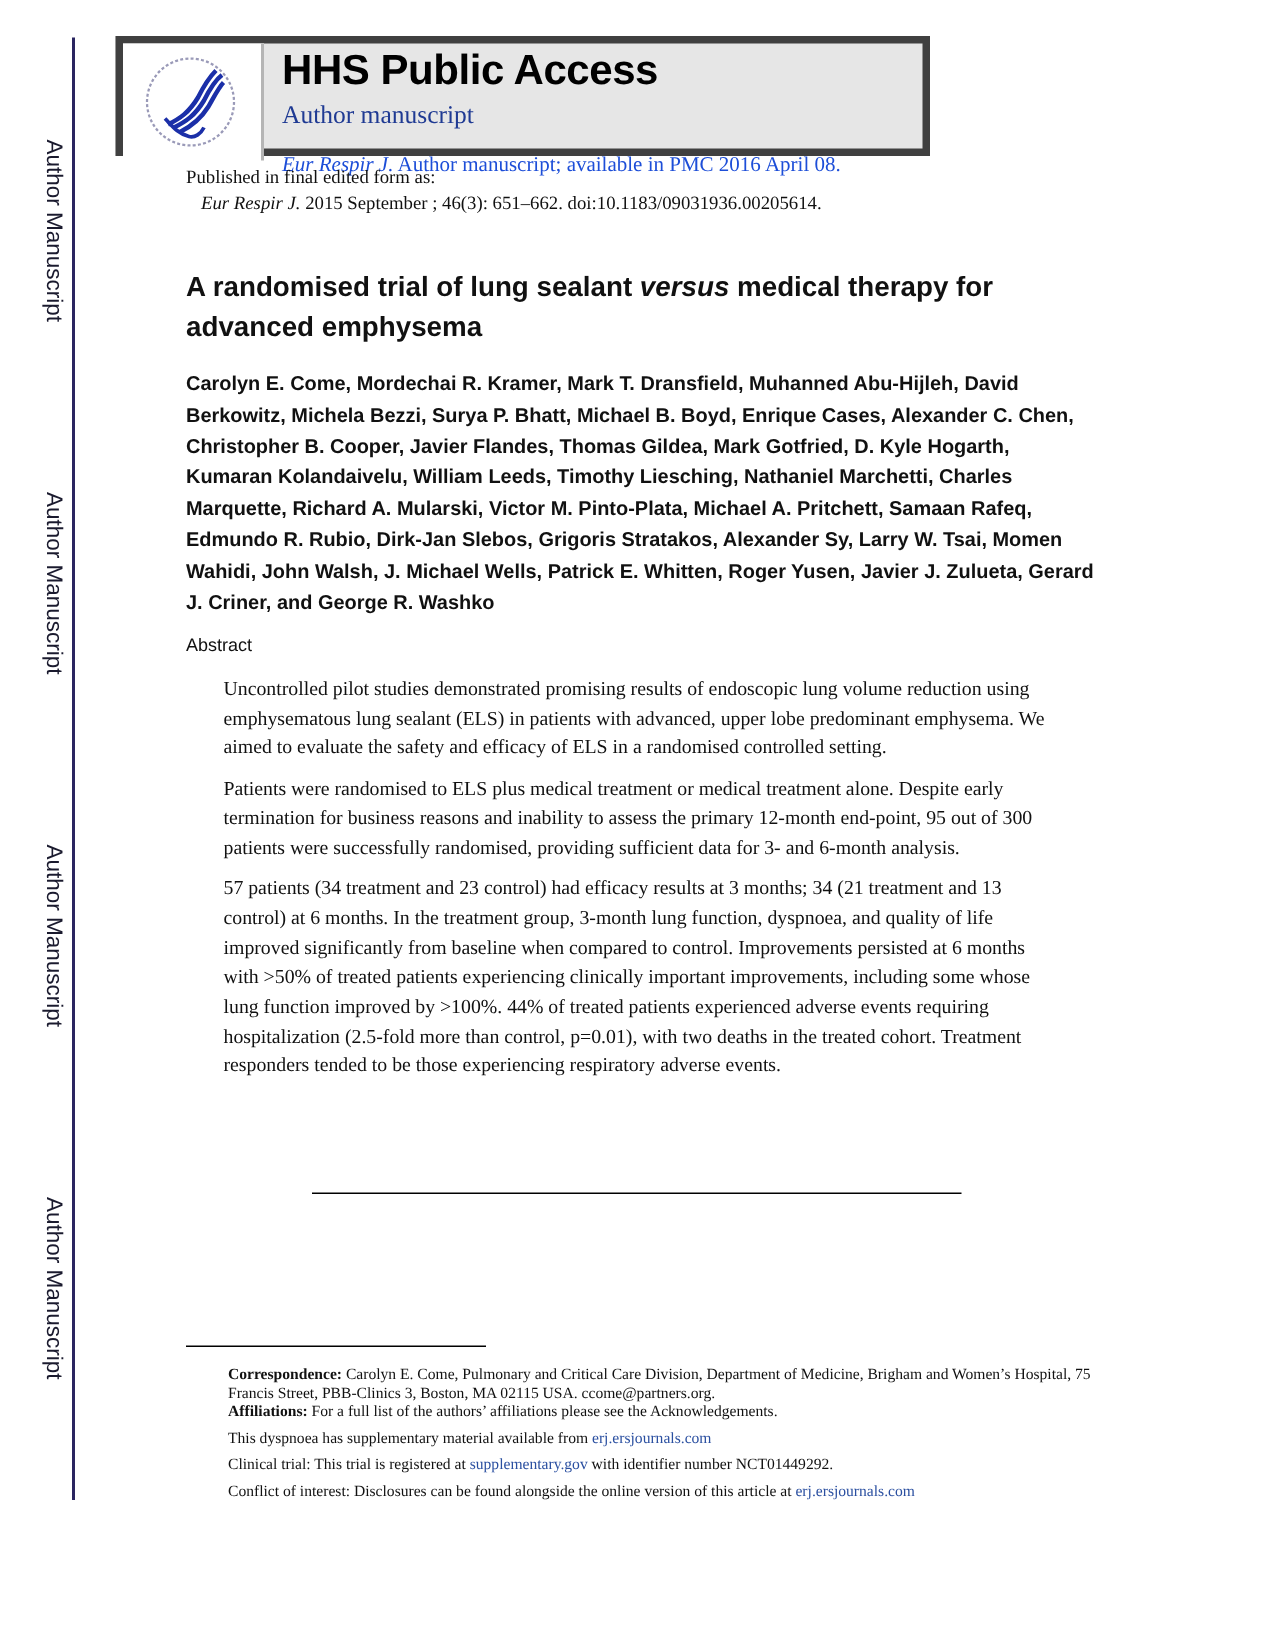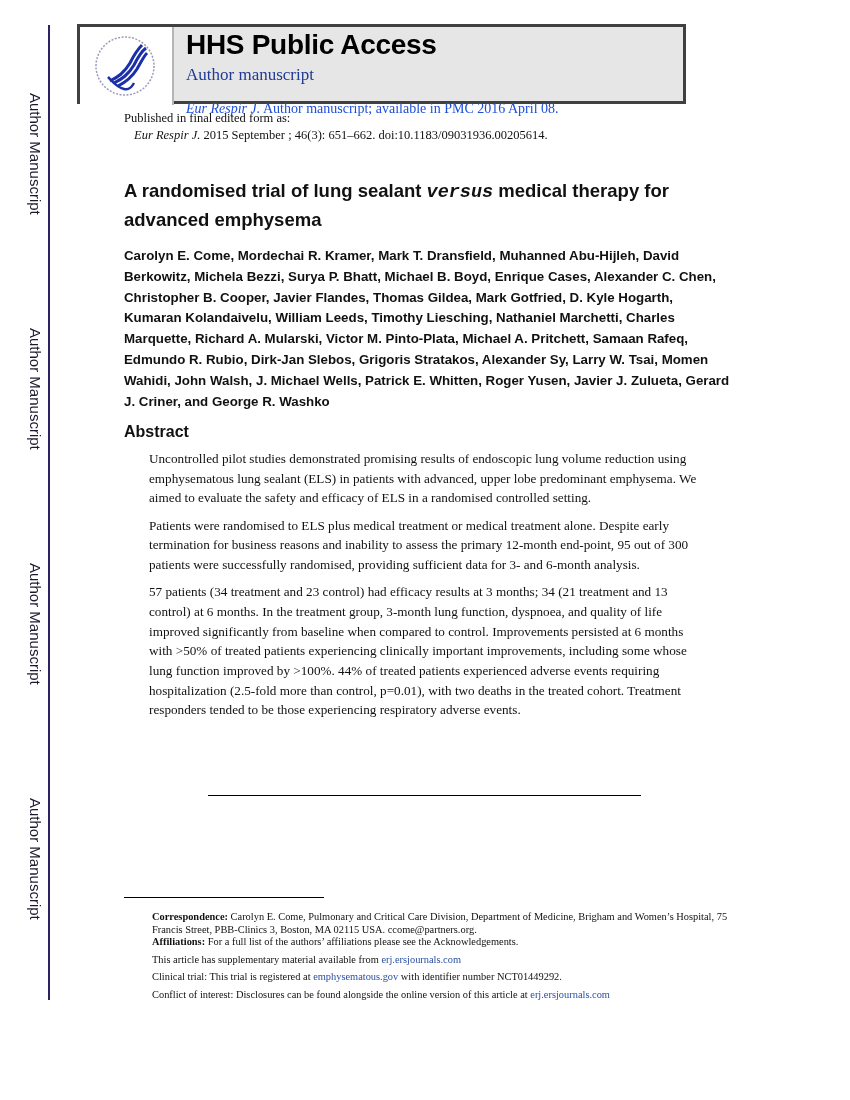--- a/index.html
+++ b/index.html
@@ -2,38 +2,38 @@
 <html><head>
   <meta charset="utf-8">
   <style>
     html, body { margin: 0; padding: 0; background: #ffffff; }
     body { width: 850px; height: 1100px; position: relative; overflow: hidden; font-family: "Liberation Serif", serif; color: #111; }
 
     .side-line { position: absolute; left: 48px; top: 25px; width: 2px; height: 975px; background: #2a2560; }
     .side-label { position: absolute; left: 24px; width: 20px; font-family: "Liberation Sans", sans-serif; font-size: 15px; color: #1a1a2e; white-space: nowrap; }
     .side-label span { display: inline-block; transform: rotate(90deg); transform-origin: left top; position: absolute; left: 20px; top: 0; }
 
-    .header-box { position: absolute; left: 77px; top: 24px; width: 609px; height: 80px; border: 3px solid #404040; background: #e6e6e6; box-sizing: border-box; }
+    .header-box { position: absolute; left: 77px; top: 24px; width: 543px; height: 80px; border: 5px solid #404040; background: #e6e6e6; box-sizing: border-box; }
     .logo-cell { position: absolute; left: 0; top: 0; width: 92px; height: 78px; background: #ffffff; border-right: 2px solid #b5b5b5; }
     .logo-cell svg { position: absolute; left: 10px; top: 6px; }
     .header-title { position: absolute; left: 106px; top: 2px; font-family: "Liberation Sans", sans-serif; font-weight: bold; font-size: 28px; color: #000; letter-spacing: -0.3px; }
     .header-sub { position: absolute; left: 106px; top: 38px; font-size: 17px; color: #1f3a93; }
     .header-journal { position: absolute; left: 106px; top: 58px; font-size: 14px; color: #1d4ed8; margin-top: 16px; }
     .header-journal i { font-style: italic; }
 
     .published { position: absolute; left: 124px; top: 110px; font-size: 12.5px; line-height: 17px; }
     .published .cite { padding-left: 10px; }
 
     .title { position: absolute; left: 124px; top: 177px; width: 600px; font-family: "Liberation Sans", sans-serif; font-weight: bold; font-size: 18.5px; line-height: 27px; }
-    .title i { font-style: italic; font-family: Liberation Mono, monospace; }
+    .title i { font-style: italic; }
 
     .authors { position: absolute; left: 124px; top: 246px; width: 610px; font-family: "Liberation Sans", sans-serif; font-weight: bold; font-size: 13.3px; line-height: 20.8px; }
     .authors .plain { font-weight: bold; }
 
-    .abstract-h { position: absolute; left: 124px; top: 423px; font-family: "Liberation Sans", sans-serif; font-weight: bold; font-size: 16px; }
+    .abstract-h { position: absolute; left: 124px; top: 423px; font-family: "Liberation Sans", sans-serif; font-weight: normal; font-size: 12px; }
     .abstract { position: absolute; left: 149px; top: 449px; width: 560px; font-size: 13.2px; line-height: 19.7px; }
     .abstract p { margin: 0 0 7.5px 0; }
 
     .divider { position: absolute; left: 208px; top: 795px; width: 433px; height: 1px; background: #000; }
     .fn-rule { position: absolute; left: 124px; top: 897px; width: 200px; height: 1px; background: #000; }
 
     .footnotes { position: absolute; left: 124px; top: 911px; width: 600px; font-size: 10.4px; line-height: 12.6px; margin-left: 28px; }
     .footnotes p { margin: 0; }
     .footnotes .gap { margin-top: 5px; }
     .footnotes b { font-weight: bold; }
@@ -86,16 +86,16 @@
   <p>Patients were randomised to ELS plus medical treatment or medical treatment alone. Despite early termination for business reasons and inability to assess the primary 12-month end-point, 95 out of 300 patients were successfully randomised, providing sufficient data for 3- and 6-month analysis.</p>
   <p>57 patients (34 treatment and 23 control) had efficacy results at 3 months; 34 (21 treatment and 13 control) at 6 months. In the treatment group, 3-month lung function, dyspnoea, and quality of life improved significantly from baseline when compared to control. Improvements persisted at 6 months with &gt;50% of treated patients experiencing clinically important improvements, including some whose lung function improved by &gt;100%. 44% of treated patients experienced adverse events requiring hospitalization (2.5-fold more than control, p=0.01), with two deaths in the treated cohort. Treatment responders tended to be those experiencing respiratory adverse events.</p>
 </div>
 
 <div class="divider"></div>
 <div class="fn-rule"></div>
 
 <div class="footnotes">
   <p><b>Correspondence:</b><span> Carolyn E. Come, Pulmonary and Critical Care Division, Department of Medicine, Brigham and Women’s Hospital, 75 Francis Street, PBB-Clinics 3, Boston, MA 02115 USA. ccome@partners.org.</span></p>
   <p><b>Affiliations:</b><span> For a full list of the authors’ affiliations please see the Acknowledgements.</span></p>
-  <p class="gap"><span>This article has supplementary material available from </span><a>erj.ersjournals.com</a></p>
-  <p class="gap"><span>Clinical trial: This trial is registered at </span><a>emphysematous.gov</a><span> with identifier number NCT01449292.</span></p>
+  <p class="gap"><span>This dyspnoea has supplementary material available from </span><a>erj.ersjournals.com</a></p>
+  <p class="gap"><span>Clinical trial: This trial is registered at </span><a>supplementary.gov</a><span> with identifier number NCT01449292.</span></p>
   <p class="gap"><span>Conflict of interest: Disclosures can be found alongside the online version of this article at </span><a>erj.ersjournals.com</a></p>
 </div>
 
 </body></html>

